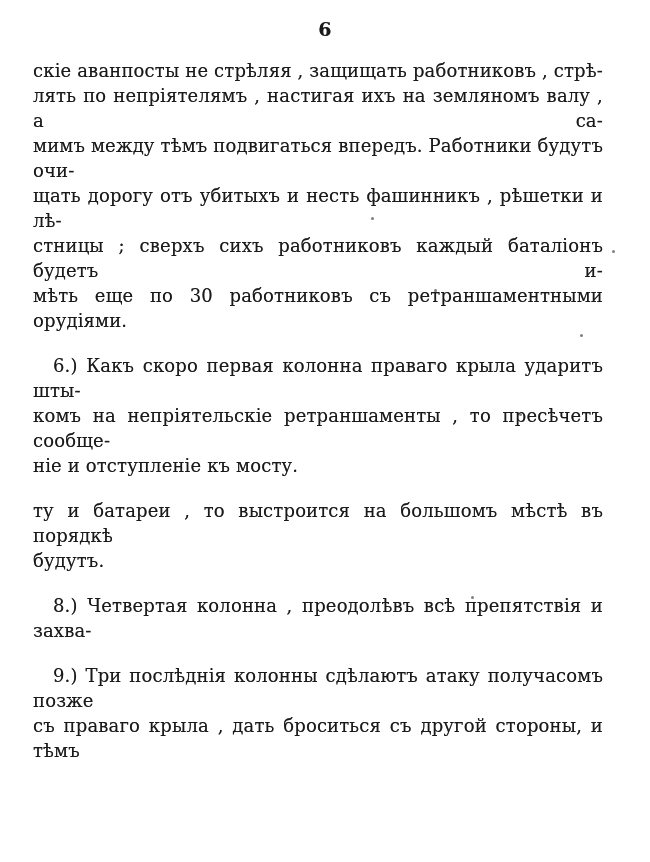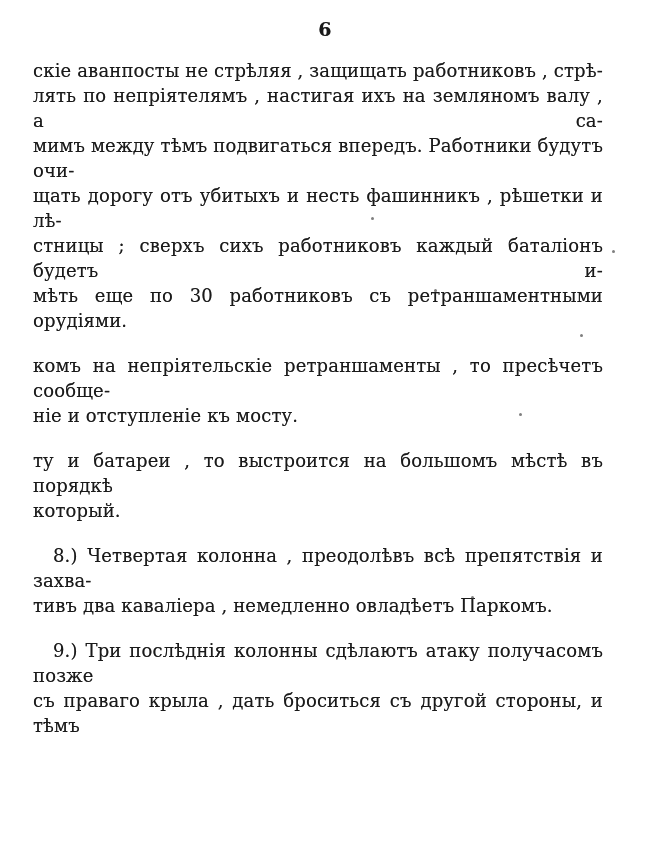--- a/index.html
+++ b/index.html
@@ -69,30 +69,30 @@
   <div class="text-block">
       <div class="paragraph">
         <div class="line">скіе аванпосты не стрѣляя , защищать работниковъ , стрѣ-</div>
         <div class="line">лять по непріятелямъ , настигая ихъ на земляномъ валу , а са-</div>
         <div class="line">мимъ между тѣмъ подвигаться впередъ. Работники будутъ очи-</div>
         <div class="line">щать дорогу отъ убитыхъ и несть фашинникъ , рѣшетки и лѣ-</div>
         <div class="line">стницы ; сверхъ сихъ работниковъ каждый баталіонъ будетъ и-</div>
         <div class="line last">мѣть еще по 30 работниковъ съ ретраншаментными орудіями.</div>
       </div>
       <div class="paragraph">
+        <div class="line indent">6.) Какъ скоро первая колонна праваго крыла ударитъ шты-</div>
         <div class="line">комъ на непріятельскіе ретраншаменты , то пресѣчетъ сообще-</div>
         <div class="line last">ніе и отступленіе къ мосту.</div>
       </div>
       <div class="paragraph">
         <div class="line">ту и батареи , то выстроится на большомъ мѣстѣ въ порядкѣ</div>
-        <div class="line last">который.</div>
+        <div class="line last">будутъ.</div>
       </div>
       <div class="paragraph">
         <div class="line indent">8.) Четвертая колонна , преодолѣвъ всѣ препятствія и захва-</div>
-        <div class="line last">тивъ два каваліера , немедленно овладѣетъ Паркомъ.</div>
       </div>
       <div class="paragraph">
         <div class="line indent">9.) Три послѣднія колонны сдѣлаютъ атаку получасомъ позже</div>
         <div class="line">съ праваго крыла , дать броситься съ другой стороны, и тѣмъ</div>
       </div>
     </div>
 
   <div class="speck" style="left:371px; top:217px;"></div>
   <div class="speck" style="left:612px; top:250px;"></div>
   <div class="speck" style="left:434px; top:289px;"></div>

